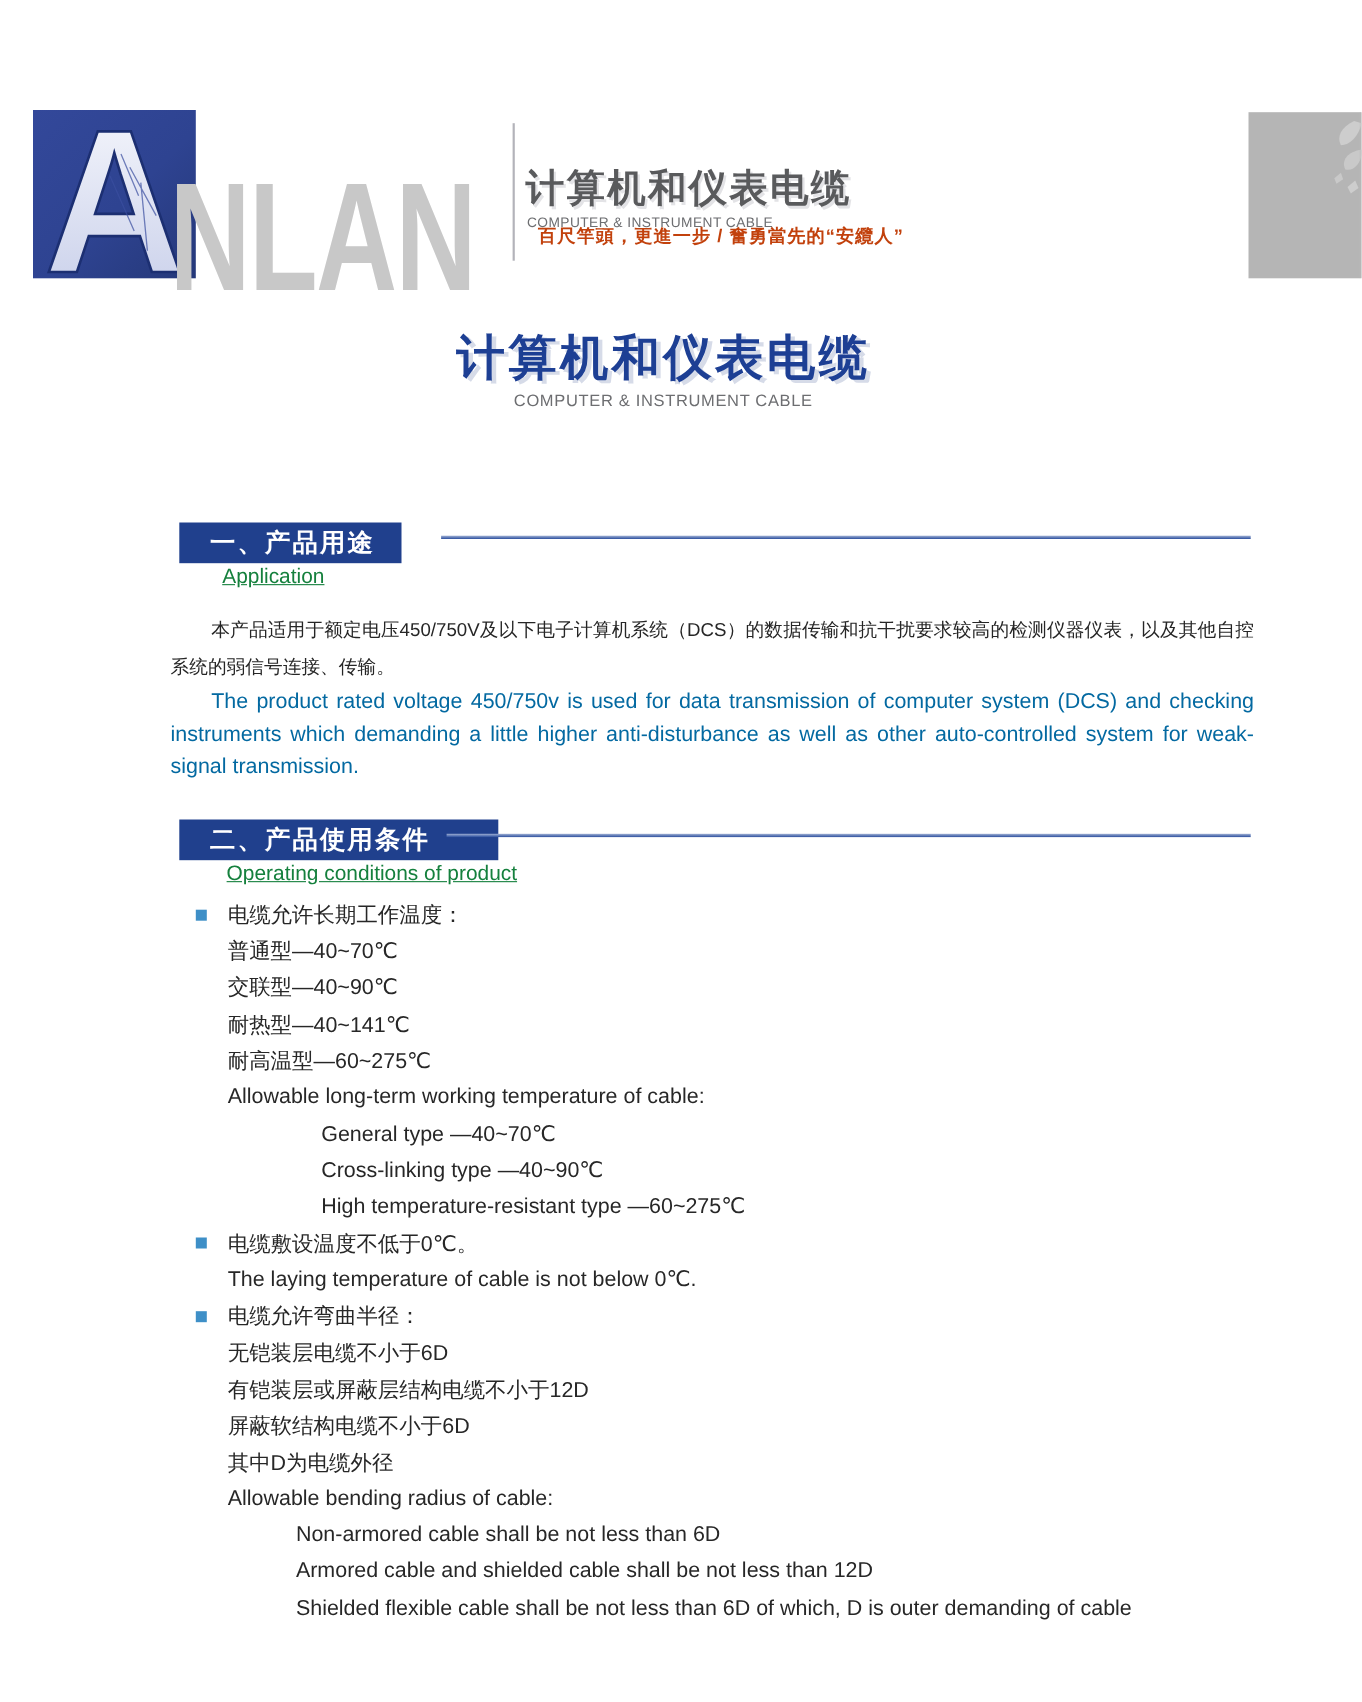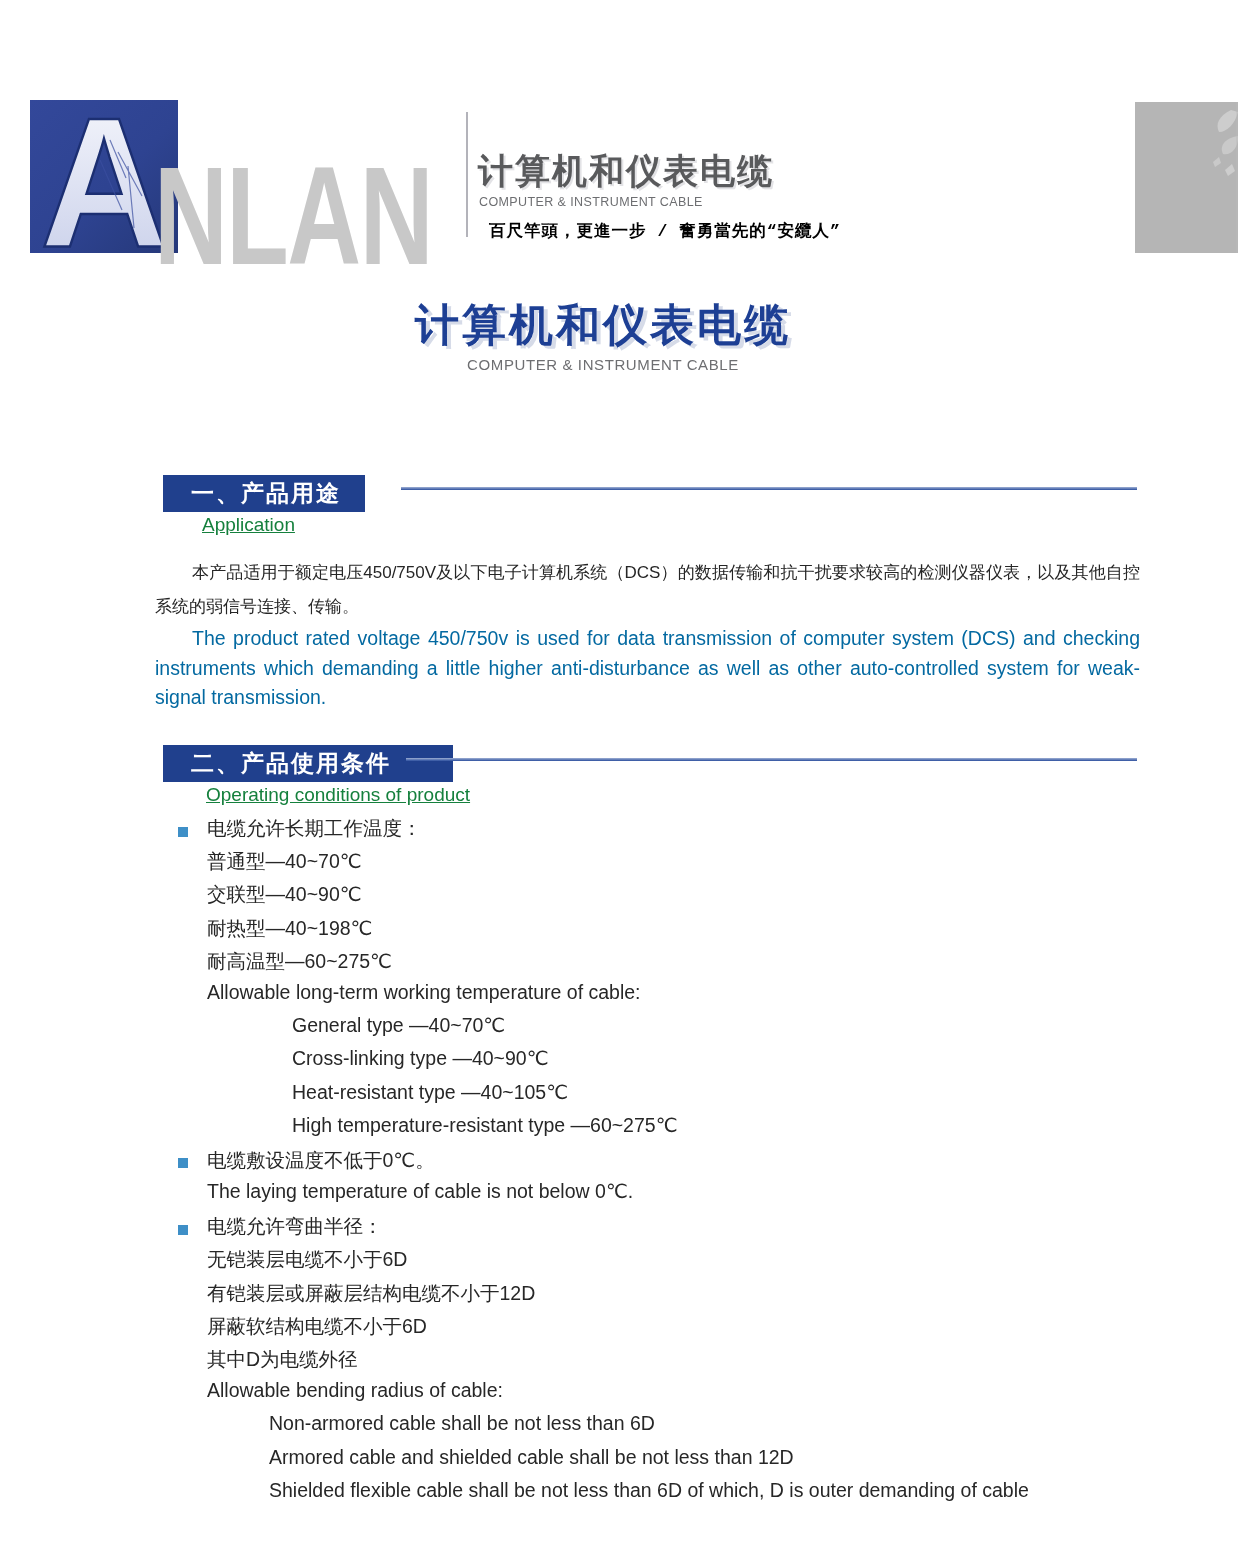--- a/index.html
+++ b/index.html
@@ -12,22 +12,22 @@
               background:linear-gradient(135deg,#33489a 0%,#2e4391 55%,#253879 100%); }
   .logo-nlan { position:absolute; left:154px; top:163px; font-size:140px; line-height:105px;
                font-weight:bold; color:#c8c8c8; letter-spacing:-2px;
                transform:scaleX(0.73); transform-origin:left top; white-space:nowrap; }
   .hdr-divider { position:absolute; left:466px; top:112px; width:2px; height:125px; background:#b3b3ba; }
   .hdr-title-cn { position:absolute; left:478px; top:148px; font-size:35px; font-weight:bold;
                   color:#595a5c; letter-spacing:2px; white-space:nowrap;
                   text-shadow:2px 2px 0 #e3e3e6; }
   .hdr-title-en { position:absolute; left:479px; top:195px; font-size:12.5px; color:#6d6e71;
                   letter-spacing:.4px; white-space:nowrap; }
-  .hdr-tagline { position:absolute; left:489px; top:220px; font-size:16.5px; font-weight:bold;
-                 color:#000000; letter-spacing:1px; white-space:nowrap;font-family:Liberation Mono, monospace; }
+  .hdr-tagline { position:absolute; left:489px; top:204px; font-size:16.5px; font-weight:bold;
+                 color:#c2410c; letter-spacing:1px; white-space:nowrap; }
   .hdr-photo { position:absolute; left:1135px; top:102px; width:103px; height:151px;
                background:#b5b5b5; overflow:hidden; }
 
   
   .hero-title { position:absolute; left:-16px; top:296px; width:1238px; text-align:center;
                 font-size:44px; font-weight:bold; color:#1d3f94; letter-spacing:3px;
                 text-shadow:4px 3px 0 rgba(165,175,205,.45); }
   .hero-sub   { position:absolute; left:-16px; top:356px; width:1238px; text-align:center;
                 font-size:15px; color:#6d6e71; letter-spacing:.6px; }
 
@@ -44,21 +44,21 @@
   .sub-en-1 { left:202px; top:514px; }
   .sub-en-2 { left:206px; top:784px; }
 
   
   .para { position:absolute; left:155px; width:985px; color:#262626; text-align:justify; }
   .para-cn { top:556px; font-size:17px; line-height:34px; text-indent:37px; }
   .para-en { top:624px; font-size:19.5px; line-height:29.5px; text-indent:37px; color:#0369a1; }
 
   
   .spec-list { position:absolute; left:155px; top:815px; width:985px; }
-  .ln { position:relative; height:33.2px; display:flex; 
+  .ln { position:relative; height:33.2px; display:flex; align-items:center;
         font-size:19.5px; color:#272727; white-space:nowrap; }
   .ln-bullet, .ln-plain { padding-left:52px; }
   .ln-ind1 { padding-left:137px; }
   .ln-ind2 { padding-left:114px; }
   .sq { position:absolute; left:23px; top:50%; margin-top:-5px; width:10px; height:10px;
         background:#3e8fc7; }
 
   
   .logo-box svg { display:block; width:100%; height:100%; }
 </style>
@@ -116,36 +116,33 @@
       <span class="sq"></span>
       <span>电缆允许长期工作温度：</span>
     </div>
     <div class="ln ln-plain">
         <span>普通型—40~70℃</span>
       </div>
     <div class="ln ln-plain">
         <span>交联型—40~90℃</span>
       </div>
     <div class="ln ln-plain">
-        <span>耐热型—40~198℃</span>
+        <span>耐热型—40~141℃</span>
       </div>
     <div class="ln ln-plain">
         <span>耐高温型—60~275℃</span>
       </div>
     <div class="ln ln-plain">
         <span>Allowable long-term working temperature of cable:</span>
       </div>
     <div class="ln ln-ind1">
         <span>General type —40~70℃</span>
       </div>
     <div class="ln ln-ind1">
         <span>Cross-linking type —40~90℃</span>
-      </div>
-    <div class="ln ln-ind1">
-        <span>Heat-resistant type —40~105℃</span>
       </div>
     <div class="ln ln-ind1">
         <span>High temperature-resistant type —60~275℃</span>
       </div>
     <div class="ln ln-bullet">
       <span class="sq"></span>
       <span>电缆敷设温度不低于0℃。</span>
     </div>
     <div class="ln ln-plain">
         <span>The laying temperature of cable is not below 0℃.</span>

